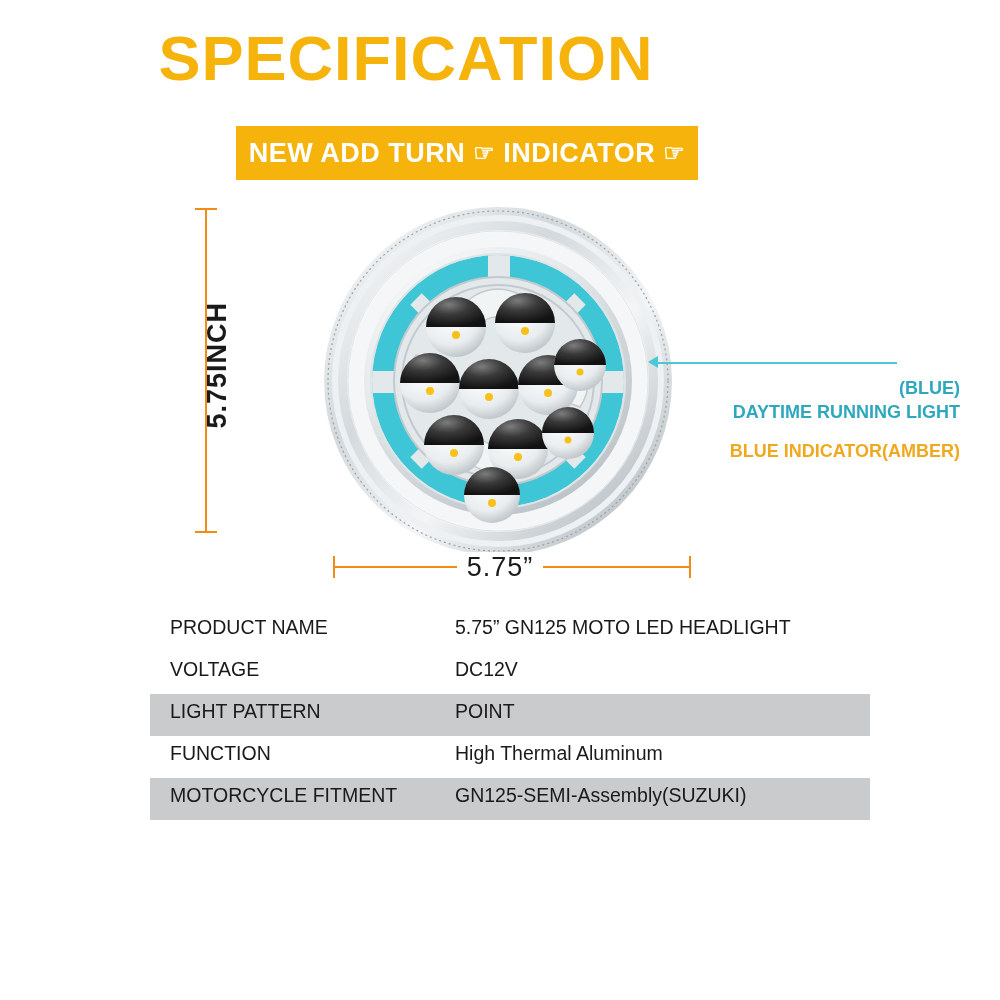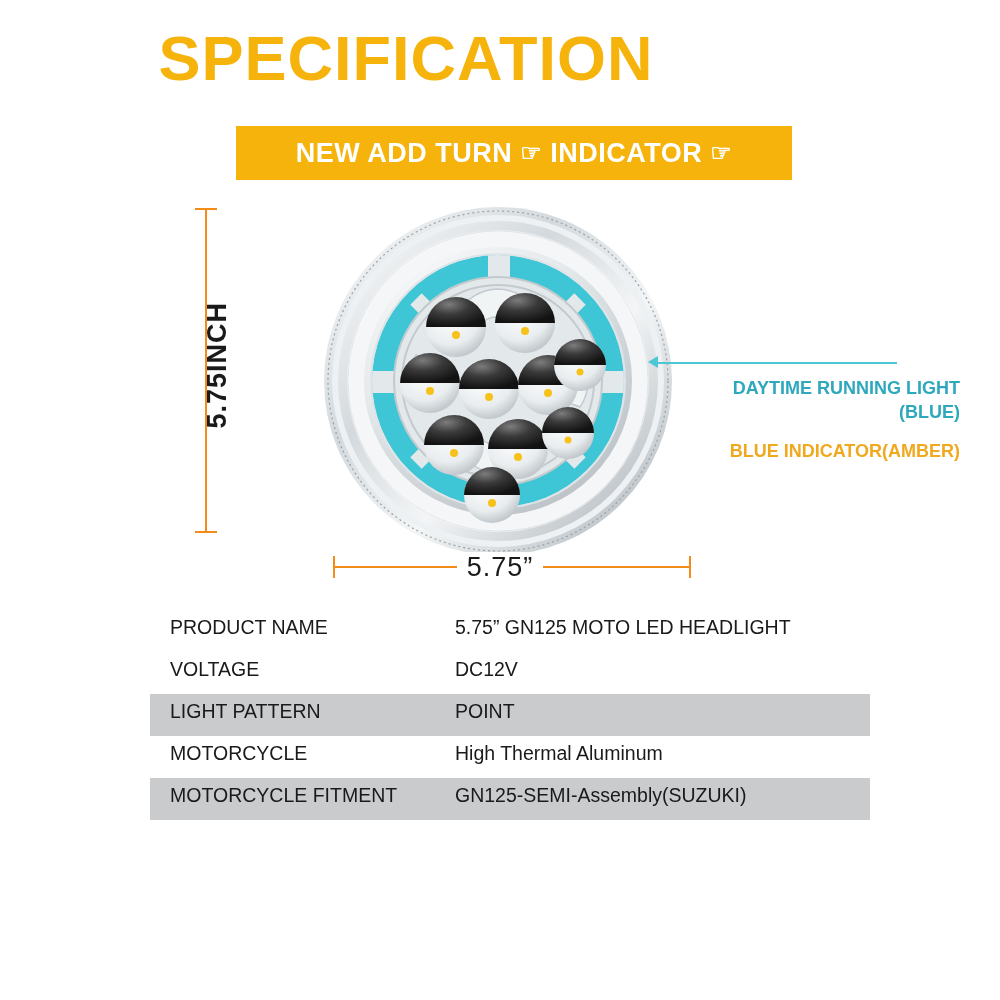--- a/index.html
+++ b/index.html
@@ -25,21 +25,21 @@
     font-weight: bold;
     letter-spacing: 1px;
     color: #f5b30b;
     font-family: "Liberation Sans", sans-serif;
   }
 
   
   .subtitle-banner {
     position: absolute;
     top: 126px; left: 236px;
-    width: 556px; height: 54px;
+    width: 462px; height: 54px;
     background: #f5b30b;
     display: flex;
     align-items: center;
     justify-content: center;
     gap: 8px;
     color: #ffffff;
     font-size: 27px;
     font-weight: bold;
     letter-spacing: 0.5px;
   }
@@ -296,22 +296,22 @@
         </g>
       </g>
 
       <circle cx="176" cy="176" r="150" fill="none" stroke="#ffffff" stroke-width="2" opacity="0.6"></circle>
     </svg>
   </div>
 
   <div class="callout-arrow"></div>
   <div class="callout-line"></div>
   <div class="callout-text">
+    <div class="callout-blue">(BLUE)</div>
     <div class="callout-blue">DAYTIME RUNNING LIGHT</div>
-    <div class="callout-blue">(BLUE)</div>
     <div class="callout-amber">BLUE INDICATOR(AMBER)</div>
   </div>
 
   <div class="dim-h-cap-l"></div>
   <div class="dim-h"></div>
   <div class="dim-h-cap-r"></div>
   <div class="dim-h-label">
     <span>5.75”</span>
   </div>
 
@@ -323,21 +323,21 @@
       </tr>
       <tr class="plain">
         <td class="key">VOLTAGE</td>
         <td class="val">DC12V</td>
       </tr>
       <tr class="alt">
         <td class="key">LIGHT PATTERN</td>
         <td class="val">POINT</td>
       </tr>
       <tr class="plain">
-        <td class="key">MOTORCYCLE</td>
+        <td class="key">FUNCTION</td>
         <td class="val">High Thermal Aluminum</td>
       </tr>
       <tr class="alt">
         <td class="key">MOTORCYCLE FITMENT</td>
         <td class="val">GN125-SEMI-Assembly(SUZUKI)</td>
       </tr>
     </tbody>
   </table>
 
 </div>

